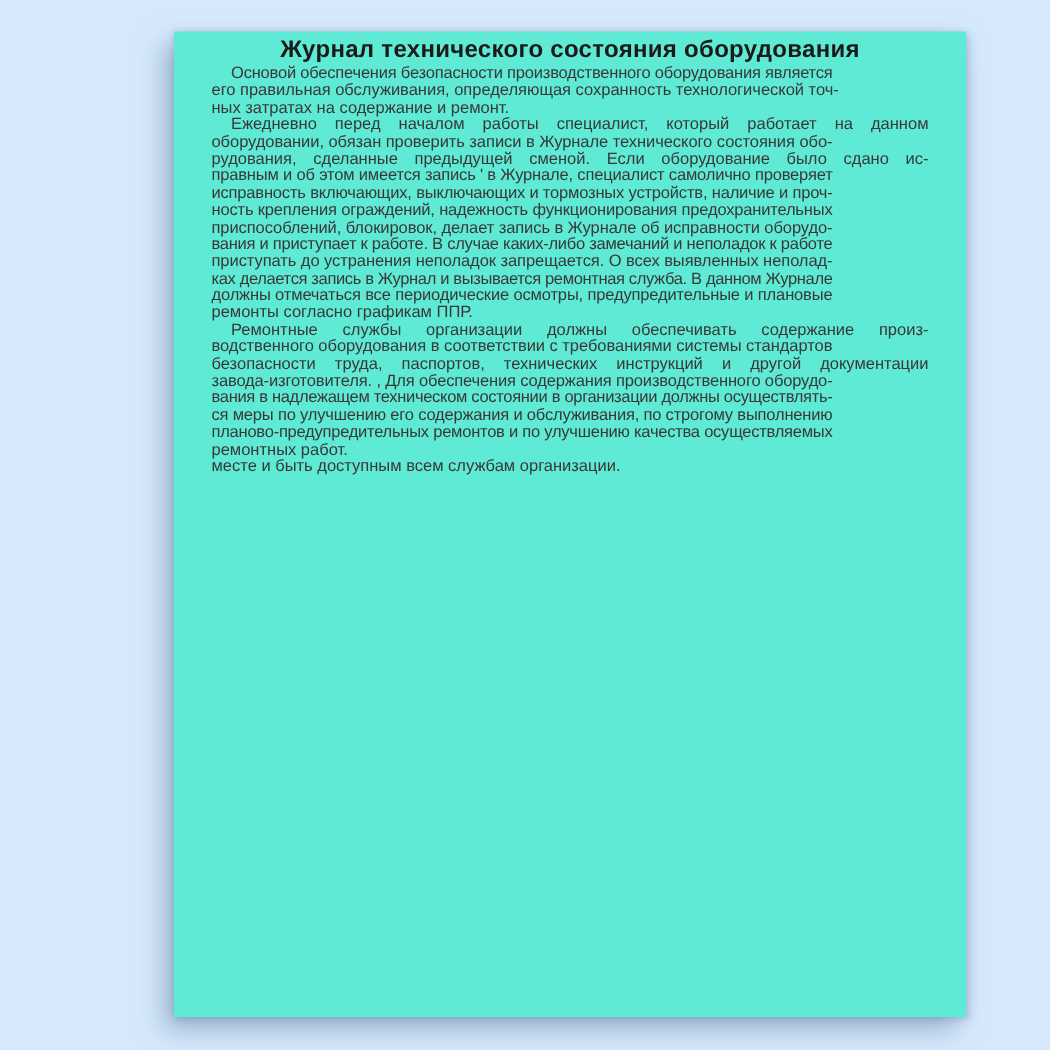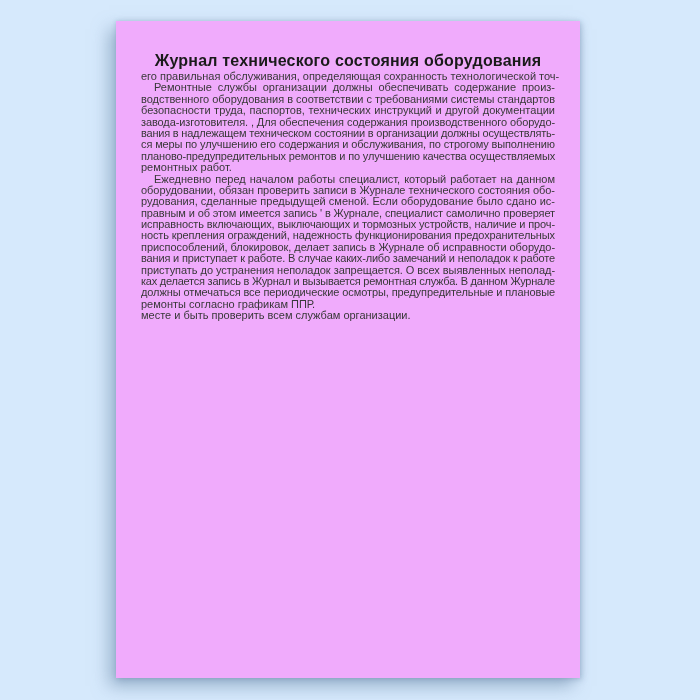--- a/index.html
+++ b/index.html
@@ -8,27 +8,27 @@
     font-family: "Liberation Sans", sans-serif;
   }
   .canvas {
     position: relative;
     width: 700px; height: 700px;
     background: #d6e9fc;
   }
   .page {
     position: absolute;
     left: 116px; top: 21px;
-    width: 464px; height: 657px;
-    background: #f0abfc;
+    width: 528px; height: 657px;
+    background: #5eead4;
     box-shadow: -7px 8px 16px rgba(104, 134, 168, 0.55),
                  2px 2px 6px rgba(104, 134, 168, 0.30),
                  0 0 4px rgba(104, 134, 168, 0.25);
     box-sizing: border-box;
-    padding: 30px 25px 0 25px;
+    padding: 3px 25px 0 25px;
   }
   .doc-title {
     margin: 0;
     font-size: 16px;
     line-height: 20px;
     font-weight: bold;
     text-align: center;
     color: #1a1a1a;
     letter-spacing: 0.2px;
     white-space: nowrap;
@@ -50,44 +50,46 @@
   .tline.last  { text-align: left; text-align-last: left; }
 </style>
 </head>
 <body>
 
 <div class="canvas">
   <div class="page">
     <h1 class="doc-title">Журнал технического состояния оборудования</h1>
     <div class="doc-body">
         <div>
+          <div class="tline first" style="letter-spacing: -0.137px; text-align-last: left;">Основой обеспечения безопасности производственного оборудования является</div>
           <div class="tline" style="letter-spacing: -0.009px; text-align-last: left;">его правильная обслуживания, определяющая сохранность технологической точ-</div>
-        </div>
-        <div>
-          <div class="tline first">Ремонтные службы организации должны обеспечивать содержание произ-</div>
-          <div class="tline" style="letter-spacing: -0.028px; text-align-last: left;">водственного оборудования в соответствии с требованиями системы стандартов</div>
-          <div class="tline">безопасности труда, паспортов, технических инструкций и другой документации</div>
-          <div class="tline" style="letter-spacing: -0.097px; text-align-last: left;">завода-изготовителя. , Для обеспечения содержания производственного оборудо-</div>
-          <div class="tline" style="letter-spacing: -0.208px; text-align-last: left;">вания в надлежащем техническом состоянии в организации должны осуществлять-</div>
-          <div class="tline" style="letter-spacing: -0.123px; text-align-last: left;">ся меры по улучшению его содержания и обслуживания, по строгому выполнению</div>
-          <div class="tline" style="letter-spacing: -0.158px; text-align-last: left;">планово-предупредительных ремонтов и по улучшению качества осуществляемых</div>
-          <div class="tline last">ремонтных работ.</div>
+          <div class="tline last">ных затратах на содержание и ремонт.</div>
         </div>
         <div>
           <div class="tline first">Ежедневно перед началом работы специалист, который работает на данном</div>
           <div class="tline" style="letter-spacing: -0.037px; text-align-last: left;">оборудовании, обязан проверить записи в Журнале технического состояния обо-</div>
           <div class="tline">рудования, сделанные предыдущей сменой. Если оборудование было сдано ис-</div>
           <div class="tline" style="letter-spacing: -0.118px; text-align-last: left;">правным и об этом имеется запись ' в Журнале, специалист самолично проверяет</div>
           <div class="tline" style="letter-spacing: -0.12px; text-align-last: left;">исправность включающих, выключающих и тормозных устройств, наличие и проч-</div>
           <div class="tline" style="letter-spacing: -0.117px; text-align-last: left;">ность крепления ограждений, надежность функционирования предохранительных</div>
           <div class="tline" style="letter-spacing: -0.054px; text-align-last: left;">приспособлений, блокировок, делает запись в Журнале об исправности оборудо-</div>
           <div class="tline" style="letter-spacing: -0.17px; text-align-last: left;">вания и приступает к работе. В случае каких-либо замечаний и неполадок к работе</div>
           <div class="tline" style="letter-spacing: -0.044px; text-align-last: left;">приступать до устранения неполадок запрещается. О всех выявленных неполад-</div>
           <div class="tline" style="letter-spacing: -0.234px; text-align-last: left;">ках делается запись в Журнал и вызывается ремонтная служба. В данном Журнале</div>
           <div class="tline" style="letter-spacing: -0.099px; text-align-last: left;">должны отмечаться все периодические осмотры, предупредительные и плановые</div>
           <div class="tline last">ремонты согласно графикам ППР.</div>
         </div>
         <div>
-          <div class="tline last">месте и быть проверить всем службам организации.</div>
+          <div class="tline first">Ремонтные службы организации должны обеспечивать содержание произ-</div>
+          <div class="tline" style="letter-spacing: -0.028px; text-align-last: left;">водственного оборудования в соответствии с требованиями системы стандартов</div>
+          <div class="tline">безопасности труда, паспортов, технических инструкций и другой документации</div>
+          <div class="tline" style="letter-spacing: -0.097px; text-align-last: left;">завода-изготовителя. , Для обеспечения содержания производственного оборудо-</div>
+          <div class="tline" style="letter-spacing: -0.208px; text-align-last: left;">вания в надлежащем техническом состоянии в организации должны осуществлять-</div>
+          <div class="tline" style="letter-spacing: -0.123px; text-align-last: left;">ся меры по улучшению его содержания и обслуживания, по строгому выполнению</div>
+          <div class="tline" style="letter-spacing: -0.158px; text-align-last: left;">планово-предупредительных ремонтов и по улучшению качества осуществляемых</div>
+          <div class="tline last">ремонтных работ.</div>
+        </div>
+        <div>
+          <div class="tline last">месте и быть доступным всем службам организации.</div>
         </div>
       </div>
   </div>
 </div>
 
 </body></html>

